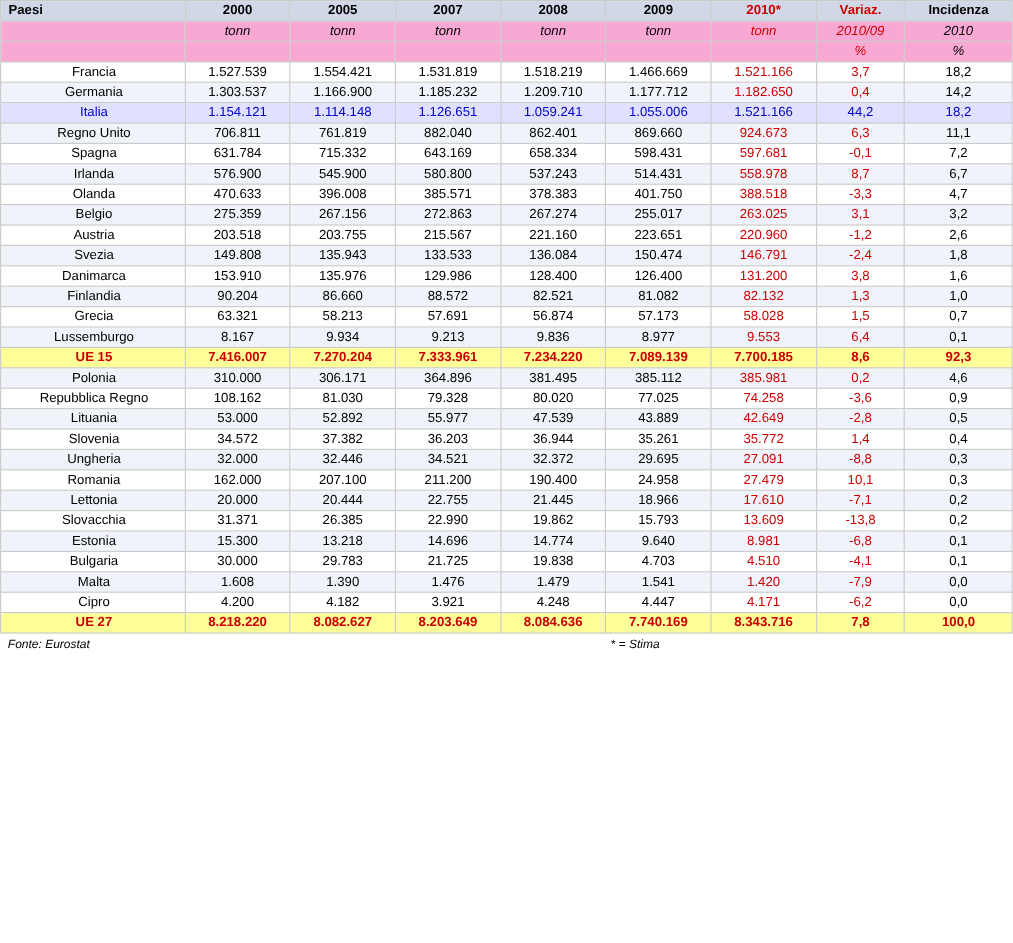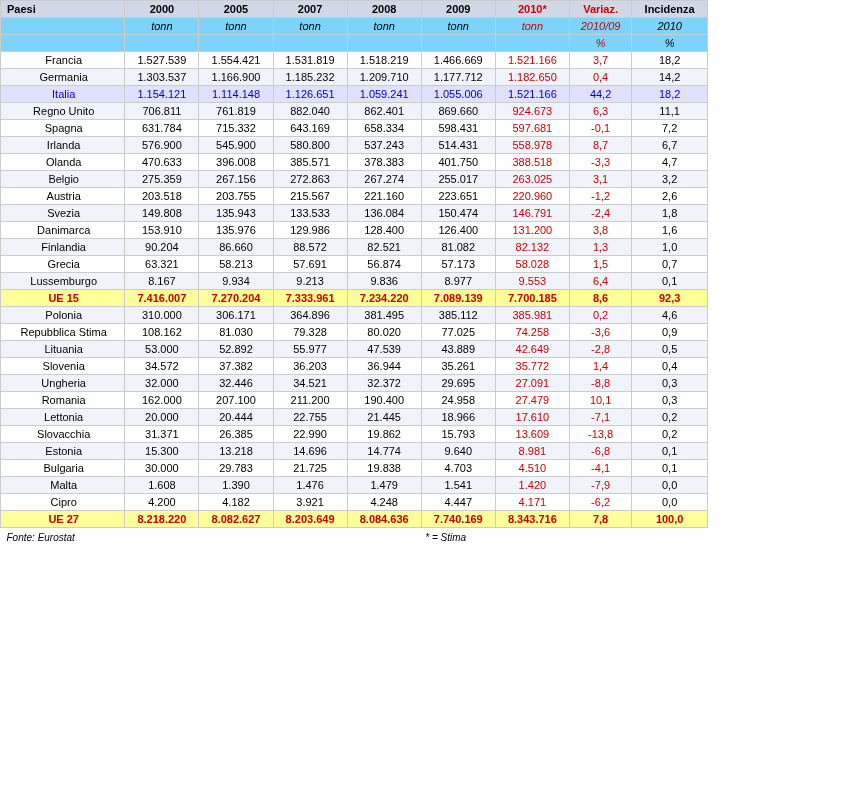--- a/index.html
+++ b/index.html
@@ -1,31 +1,31 @@
 <!DOCTYPE html>
 <html><head>
   <meta charset="utf-8">
   <style>
     * { margin: 0; padding: 0; box-sizing: border-box; }
     body { font-family: Arial, sans-serif; font-size: 11px; background: #fff; }
-    table { border-collapse: collapse; width: 708px; }
+    table { border-collapse: collapse; width: 844px; }
     th, td { border: 1px solid #ccc; padding: 2px 4px; text-align: center; }
     th { background: #e8e8f0; font-weight: bold; }
     td:first-child { text-align: center; padding-left: 6px; }
     th:first-child { text-align: left; padding-left: 6px; }
     tr:nth-child(even) td { background: #f0f4fa; }
     tr:nth-child(odd) td { background: #fff; }
     .row-ue15 td { background: #ffff99 !important; font-weight: bold; color: #c00; }
     .row-ue27 td { background: #ffff99 !important; font-weight: bold; color: #c00; margin-top: 44px; }
     .row-italia td { background: #e0e0ff !important; font-weight: normal; color: #00c; }
     .col-2010 { color: #c00; text-align: center; }
     .col-variaz { color: #c00; }
     .footer-row td { border: none; font-style: italic; font-size: 10px; text-align: left; padding-top: 4px; }
     .header-main th { background: #d0d8e8; }
-    .header-sub th { background: #7dd3fc; font-weight: normal; font-style: italic; }
+    .header-sub th { background: #f9a8d4; font-weight: normal; font-style: italic; }
   </style>
 </head>
 <body>
 
 <table>
   <thead>
     <tr class="header-main">
       <th>Paesi</th>
       <th>2000</th>
       <th>2005</th>
@@ -230,21 +230,21 @@
         <td>310.000</td>
         <td>306.171</td>
         <td>364.896</td>
         <td>381.495</td>
         <td>385.112</td>
         <td class="col-2010">385.981</td>
         <td class="col-variaz">0,2</td>
         <td>4,6</td>
       </tr>
       <tr>
-        <td>Repubblica Stima</td>
+        <td>Repubblica Regno</td>
         <td>108.162</td>
         <td>81.030</td>
         <td>79.328</td>
         <td>80.020</td>
         <td>77.025</td>
         <td class="col-2010">74.258</td>
         <td class="col-variaz">-3,6</td>
         <td>0,9</td>
       </tr>
       <tr>

